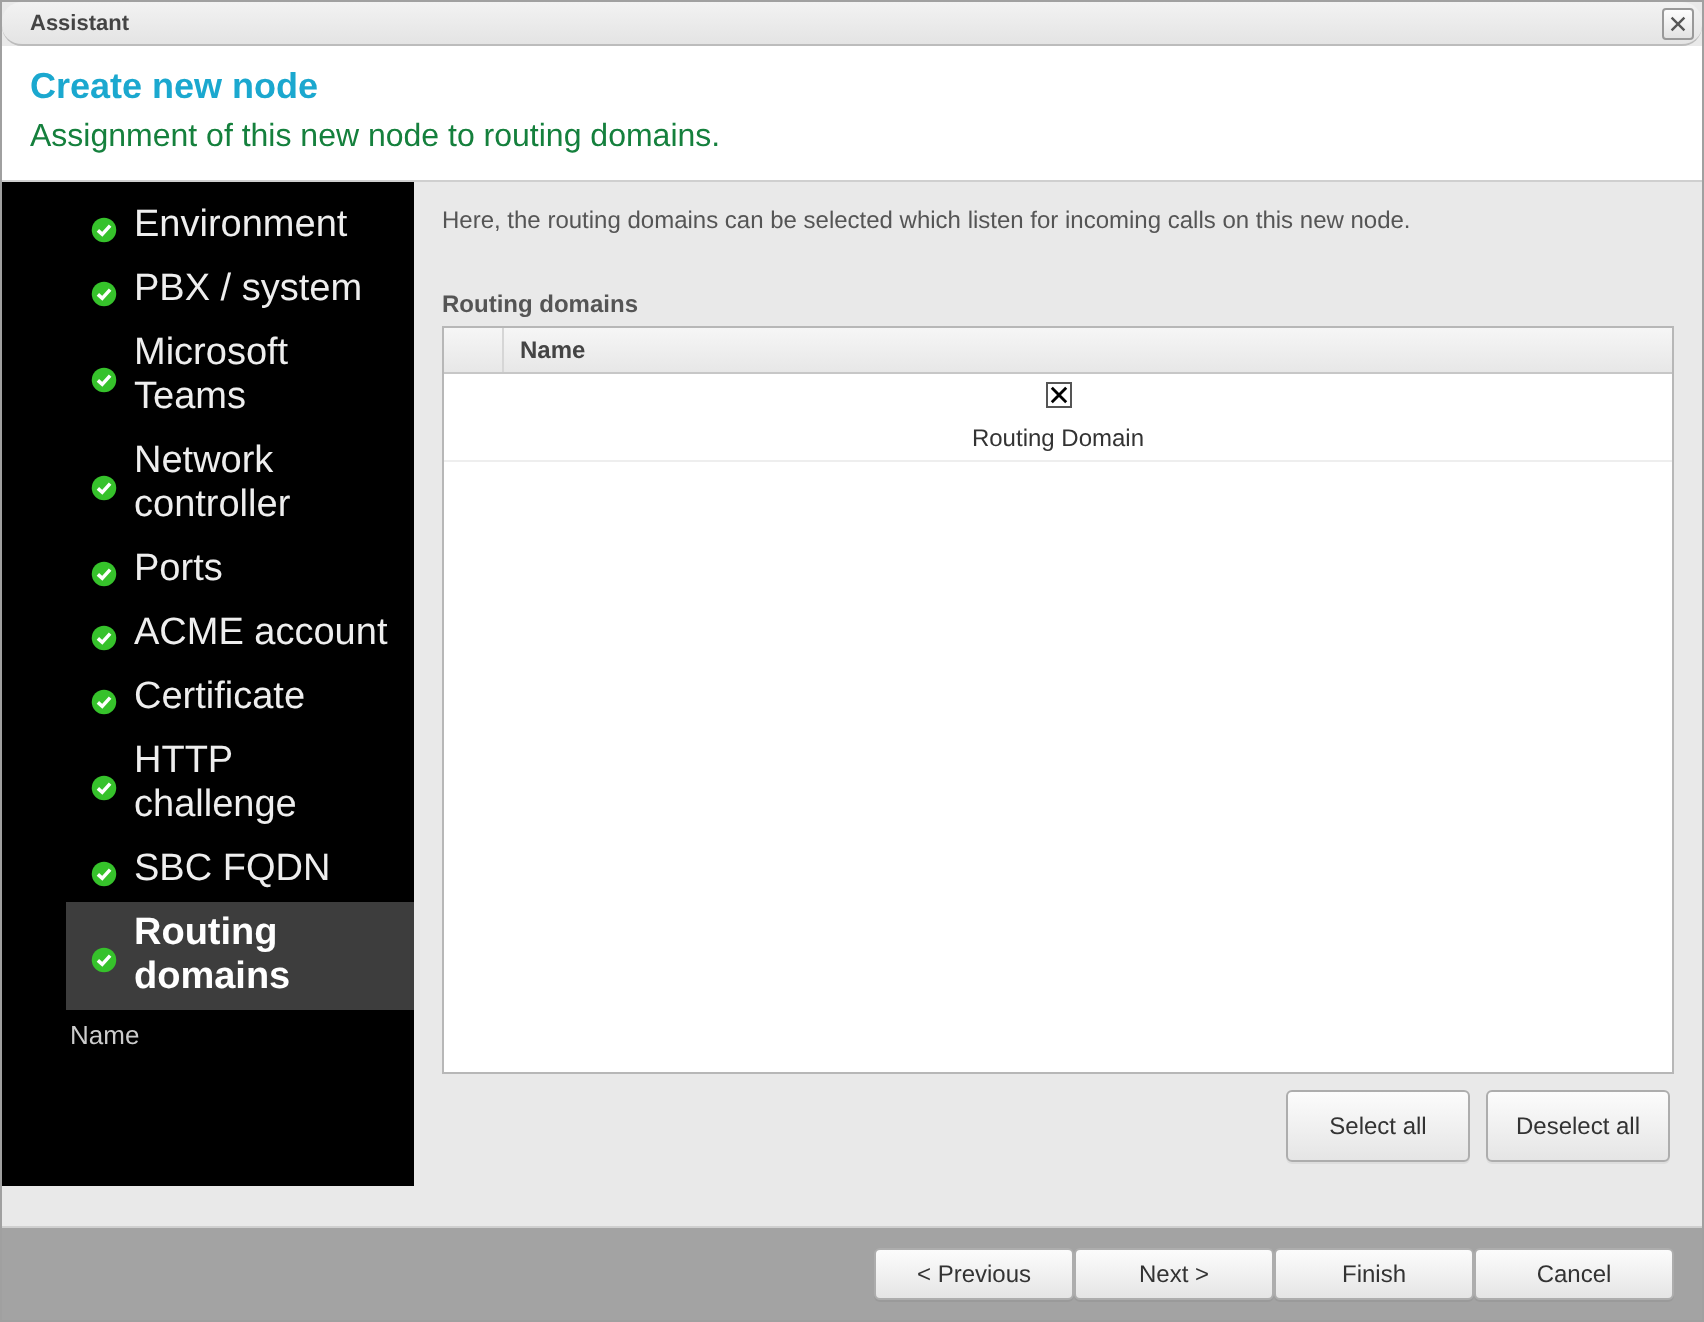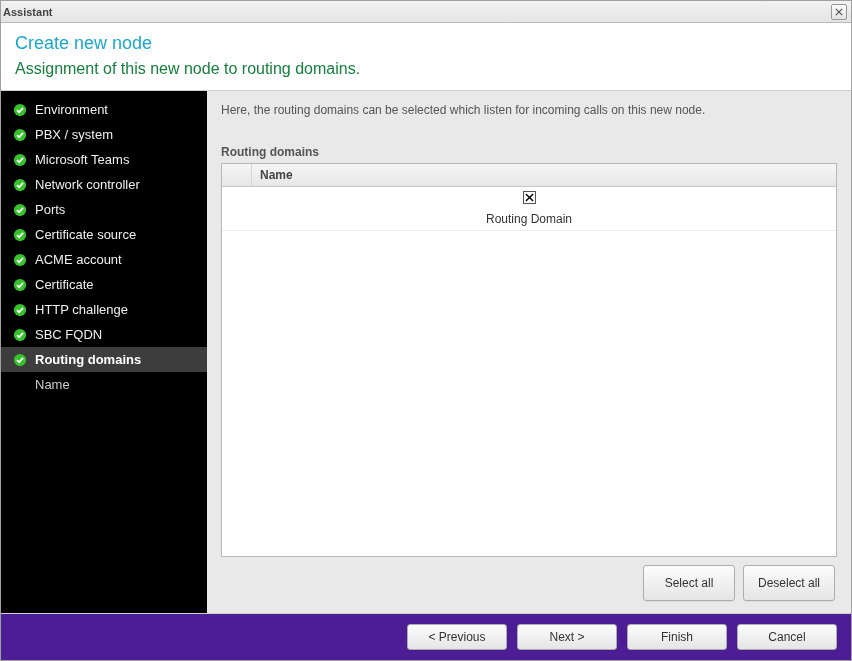--- a/index.html
+++ b/index.html
@@ -1,48 +1,48 @@
 <!DOCTYPE html>
 <html><head>
 <meta charset="utf-8">
 <style>
   * { box-sizing: border-box; }
   html, body { margin:0; padding:0; font-family: Arial, Helvetica, sans-serif; font-size:12px; color:#333; background:#fff;}
   .window { width:852px; height:661px; border:1px solid #a0a0a0; background:#e9e9e9; display:flex; flex-direction:column; position:relative;}
-  .titlebar { height:22px; background:linear-gradient(#f2f2f2,#e4e4e4); border-bottom:1px solid #bcbcbc; display:flex; align-items:center; padding:0 4px 0 2px; font-weight:bold; color:#444; font-size:11px;}
+  .titlebar { height:22px; background:linear-gradient(#f2f2f2,#e4e4e4); border-bottom:1px solid #bcbcbc; display:flex; align-items:center; padding:0 4px 0 14px; font-weight:bold; color:#444; font-size:11px;border-radius:10px;}
   .titlebar .spacer{flex:1}
   .close-btn{ width:16px; height:16px; border:1px solid #999; background:linear-gradient(#fdfdfd,#e3e3e3); border-radius:2px; display:flex; align-items:center; justify-content:center; cursor:default;}
   .close-btn svg{width:8px;height:8px;}
   .header{ background:#fff; border-bottom:1px solid #cfcfcf; padding:10px 14px 12px 14px;}
-  .header h1{ margin:0 0 6px 0; font-size:18px; font-weight:normal; color:#1ba8cf;}
+  .header h1{ margin:0 0 6px 0; font-size:18px; font-weight:bold; color:#1ba8cf;}
   .header .sub{ color:#15803d; font-size:16px;}
   .body{ flex:1; display:flex; min-height:0;}
   .sidebar{ width:206px; background:#000; color:#ddd; padding:6px 0; overflow:auto;}
-  .side-item{ display:flex; align-items:center; gap:8px; padding:5px 10px 5px 12px; font-size:13px; color:#eee; cursor:default;}
+  .side-item{ display:flex; align-items:center; gap:8px; padding:5px 10px 5px 12px; font-size:19px; color:#eee; cursor:default;margin-left:32px;}
   .side-item.active{ background:#3d3d3d; font-weight:bold; color:#fff;}
   .side-item .icon{width:14px; height:14px; flex-shrink:0;}
   .side-sub{ padding:5px 10px 5px 34px; font-size:13px; color:#ccc;}
   .check-circle{ fill:#36c22b;}
   .check-mark{stroke:#fff; stroke-width:2; fill:none;}
   .content{ flex:1; background:#e9e9e9; padding:12px 14px 10px 14px; display:flex; flex-direction:column;}
   .intro{ color:#555; font-size:12px; margin-bottom:28px;}
   .section-label{ font-weight:bold; color:#555; font-size:12px; margin-bottom:4px;}
   .table-wrap{ flex:1; border:1px solid #b7b7b7; background:#fff; display:flex; flex-direction:column; min-height:0;}
   .thead{ display:flex; background:linear-gradient(#f6f6f6,#e7e7e7); border-bottom:1px solid #c7c7c7; font-size:12px; color:#444;}
   .thead .col-check{ width:30px; border-right:1px solid #d6d6d6;}
   .thead .col-name{ flex:1; padding:4px 8px; font-weight:bold;}
   .tbody{ flex:1; overflow:auto;}
   .trow{ display:flex; align-items:center; border-bottom:1px solid #eee; font-size:12px;flex-direction:column;}
   .trow .col-check{ width:30px; display:flex; align-items:center; justify-content:center; padding:4px 0;}
   .trow .col-name{ flex:1; padding:4px 8px;}
   .chk{ width:13px; height:13px; border:1px solid #555; background:#fff; display:inline-flex; align-items:center; justify-content:center;}
   .chk.checked svg{width:9px;height:9px;}
   .sel-buttons{ display:flex; justify-content:flex-end; gap:8px; padding:8px 2px 2px 2px;}
   .btn{ min-width:92px; height:36px; padding:0 12px; background:linear-gradient(#fcfcfc,#e5e5e5); border:1px solid #adadad; border-radius:3px; font-size:12px; color:#333; display:inline-flex; align-items:center; justify-content:center; box-shadow:0 1px 0 rgba(0,0,0,0.05); cursor:default;}
-  .footer{ border-top:1px solid #cfcfcf; padding:10px 14px; display:flex; justify-content:flex-end; gap:10px; background:#4c1d95;}
+  .footer{ border-top:1px solid #cfcfcf; padding:10px 14px; display:flex; justify-content:flex-end; background:#a3a3a3;margin-top:20px;}
   .footer .btn{ min-width:100px; height:26px;}
 </style>
 </head>
 <body>
 
 <div class="window">
   <div class="titlebar">
     <span>Assistant</span>
     <span class="spacer"></span>
     <span class="close-btn">
@@ -86,27 +86,20 @@
               <path d="M4.5 8.2 L7 10.5 L11.5 5.5" class="check-mark"></path>
             </svg></span>
         <span>Network controller</span>
       </div>
       <div class="side-item">
         <span class="icon"><svg viewBox="0 0 16 16">
               <circle cx="8" cy="8" r="7" class="check-circle"></circle>
               <path d="M4.5 8.2 L7 10.5 L11.5 5.5" class="check-mark"></path>
             </svg></span>
         <span>Ports</span>
-      </div>
-      <div class="side-item">
-        <span class="icon"><svg viewBox="0 0 16 16">
-              <circle cx="8" cy="8" r="7" class="check-circle"></circle>
-              <path d="M4.5 8.2 L7 10.5 L11.5 5.5" class="check-mark"></path>
-            </svg></span>
-        <span>Certificate source</span>
       </div>
       <div class="side-item">
         <span class="icon"><svg viewBox="0 0 16 16">
               <circle cx="8" cy="8" r="7" class="check-circle"></circle>
               <path d="M4.5 8.2 L7 10.5 L11.5 5.5" class="check-mark"></path>
             </svg></span>
         <span>ACME account</span>
       </div>
       <div class="side-item">
         <span class="icon"><svg viewBox="0 0 16 16">

